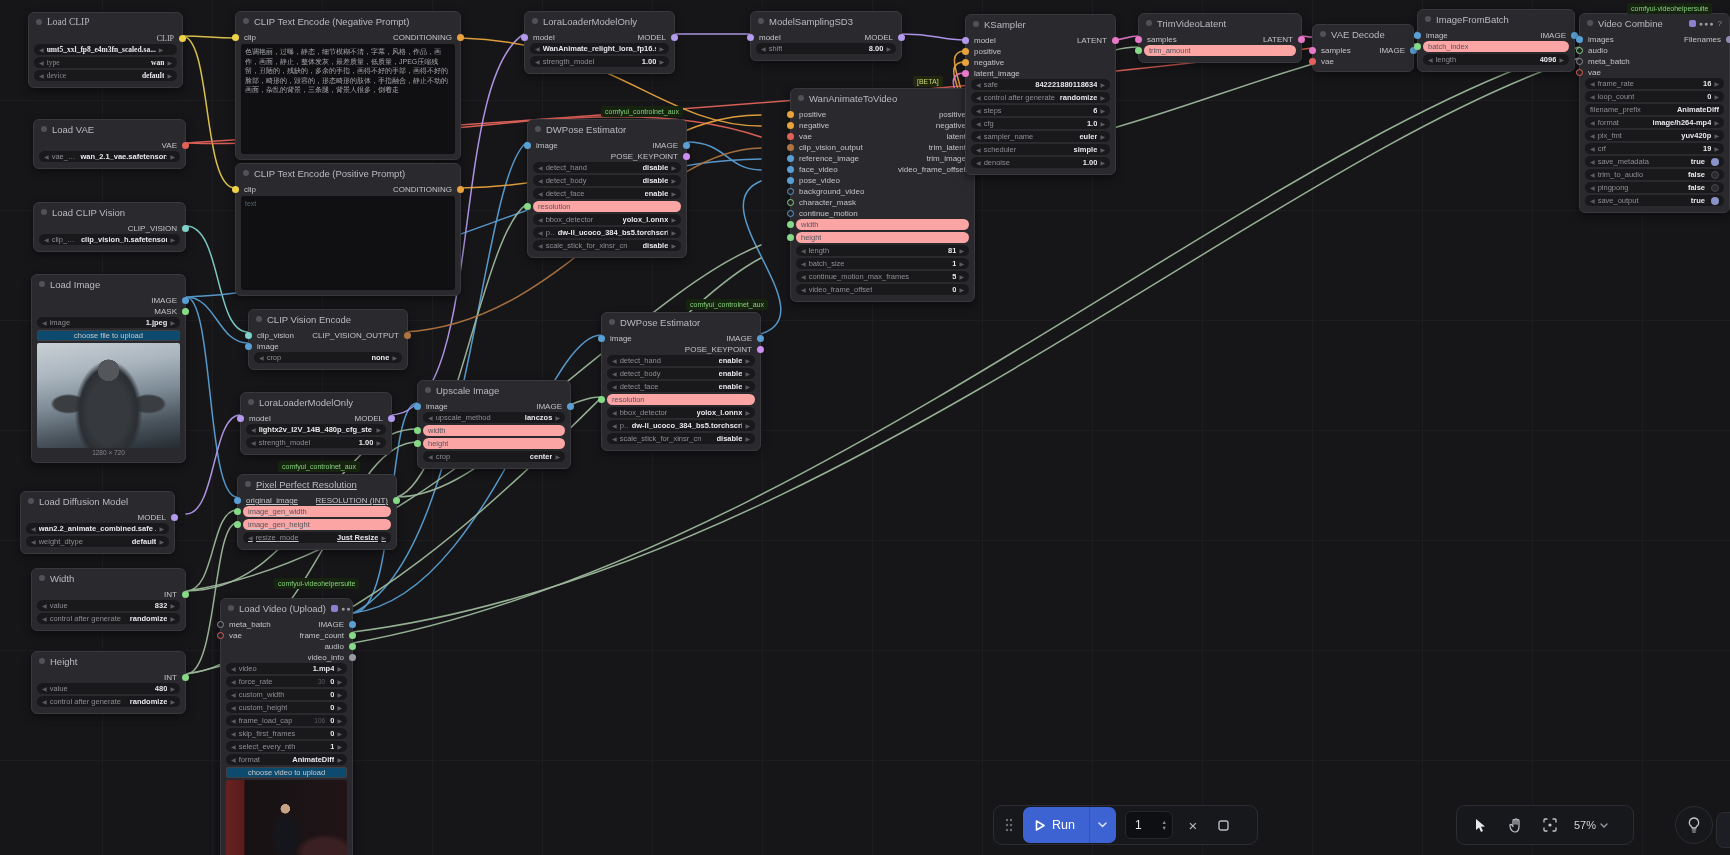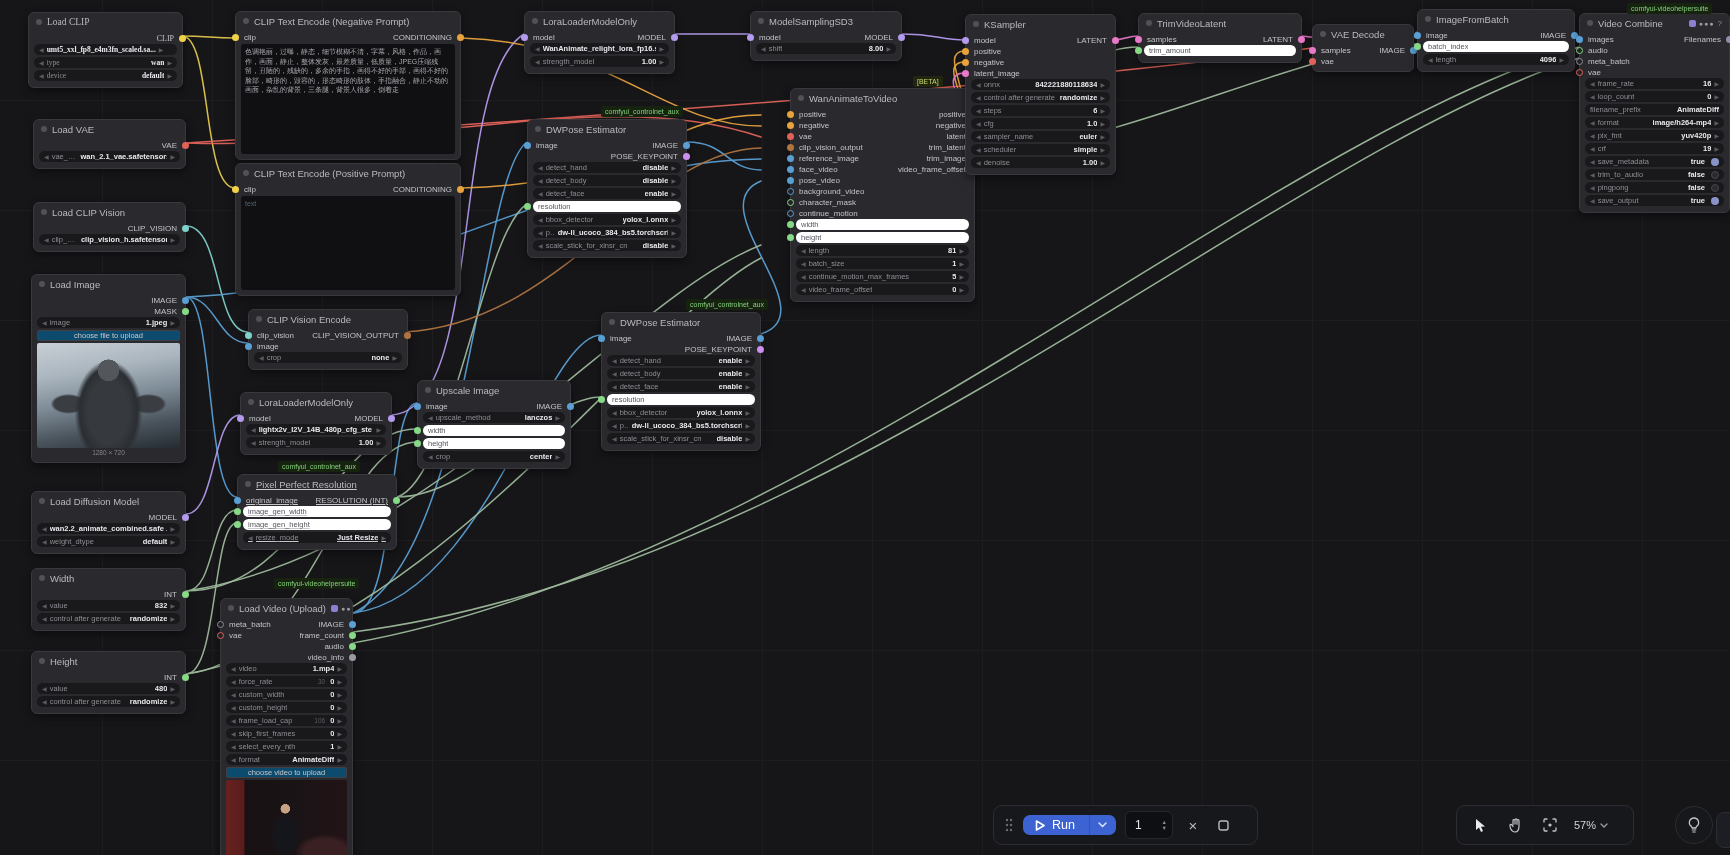--- a/index.html
+++ b/index.html
@@ -26,21 +26,21 @@
   .dot.in{left:-4px;} .dot.out{right:-4px;}
   .dot.hollow{background:#222226 !important;border:1.5px solid;}
   .wrow{position:relative;height:11px;margin:0 5px 2px 5px;background:#19191c;border-radius:6px;
     display:flex;align-items:center;padding:0 5px;font-size:7.5px;color:#8c8d93;white-space:nowrap;gap:3px;box-sizing:border-box;}
   .wrow .arr{color:#5b5c62;font-size:6px;flex:0 0 auto;}
   .wrow .lab{overflow:hidden;text-overflow:ellipsis;flex:0 1 auto;}
   .wrow .val{margin-left:auto;color:#e8e8ed;font-weight:bold;overflow:hidden;}
   .wrow .val.left{margin-left:0;}
   .wrow .hint{margin-left:auto;color:#5a5b61;font-size:6.5px;}
   .wrow .hint + .val{margin-left:2px;}
-  .wrow.dim{background:#ffffff;}
+  .wrow.dim{background:#fca5a5;}
   .wrow.dim .lab{color:#54555c;}
   .wrow.btn{justify-content:center;background:#0c4a6e;border:1px solid #404047;border-radius:2px;color:#c7c8cc;}
   .wdot{position:absolute;left:-9px;top:2px;width:7px;height:7px;border-radius:50%;}
   .tgl{width:8px;height:8px;border-radius:50%;flex:0 0 auto;margin-left:3px;}
   .tgl.on{background:#8a93c8;} .tgl.off{background:#2a2a2f;border:1px solid #46464d;box-sizing:border-box;}
   .tarea{margin:1px 5px;background:#101013;border-radius:3px;padding:3px 4px;font-size:7px;line-height:9.5px;
     color:#a9aab0;overflow:hidden;box-sizing:border-box;}
   .tarea.ph{color:#55646e;}
   .pv{margin:2px 5px 0 5px;border-radius:2px;overflow:hidden;}
   .pv-wolf{background:
@@ -54,21 +54,21 @@
     radial-gradient(ellipse 14px 22px at 49% 62%, #14161c 0 70%, transparent 100%),
     radial-gradient(ellipse 30px 18px at 82% 80%, #3a2023 0 70%, transparent 100%),
     linear-gradient(90deg,#662220 0%,#591c1b 15%,#181114 15.5%,#1b1417 60%,#221316 100%);}
   .cap{font-size:6.5px;color:#84858b;text-align:center;height:10px;line-height:10px;}
   .badge{position:absolute;z-index:3;background:#16240f;color:#86ce7e;font-size:7px;line-height:11px;
     padding:0 4px;border-radius:2px;white-space:nowrap;}
   .badge.beta{background:#20260f;color:#ccd96b;}
   .tb{position:absolute;z-index:10;background:#17181c;border:1px solid #2b2d33;border-radius:9px;
     display:flex;align-items:center;height:40px;box-sizing:border-box;}
   #run-tb{left:993px;top:805px;width:265px;padding:0 10px;gap:9px;}
-  .runbtn{display:flex;align-items:center;background:#3d63d2;border-radius:7px;height:20px;overflow:hidden;}
+  .runbtn{display:flex;align-items:center;background:#3d63d2;border-radius:7px;height:36px;overflow:hidden;}
   .runmain{display:flex;align-items:center;gap:7px;padding:0 14px 0 12px;height:100%;color:#fff;font-size:12.5px;}
   .runsep{width:1px;height:100%;background:#3153b4;}
   .runcaret{display:flex;align-items:center;justify-content:center;width:26px;height:100%;color:#dbe3fa;}
   .cnt{display:flex;align-items:center;background:#0e0f12;border:1px solid #26272c;border-radius:6px;height:28px;width:48px;padding:0 5px 0 9px;box-sizing:border-box;}
   .cnt .n{color:#e8e9ec;font-size:12px;flex:1;}
   .steppers{display:flex;flex-direction:column;font-size:5.5px;color:#8a8c93;line-height:6px;}
   .tbicon{color:#b9bbc1;display:flex;align-items:center;justify-content:center;width:22px;height:28px;}
   #view-tb{left:1456px;top:805px;width:178px;padding:0 12px;gap:13px;}
   .zoomlbl{display:flex;align-items:center;gap:4px;color:#d0d2d7;font-size:11px;}
   #bulb-btn{position:absolute;z-index:10;left:1675px;top:806px;width:38px;height:38px;border-radius:50%;
@@ -212,21 +212,21 @@
             <span class="val">1.jpeg</span>
             <span class="arr">▶</span>
           </div>
           <div class="wrow btn">
             <span>choose file to upload</span>
           </div>
           <div class="pv pv-wolf" style="height: 105px;"></div>
           <div class="cap">1280 × 720</div>
         </div>
       </div>
-      <div class="node" style="left: 31px; top: 491px; width: 155px;">
+      <div class="node" style="left: 20px; top: 491px; width: 155px;">
         <div class="ntitle">
           <span class="cdot"></span>
           <span>Load Diffusion Model</span>
         </div>
         <div class="nbody">
           <div class="iorow">
             <span class="ilab"></span>
             <span class="olab">MODEL</span>
             <span class="dot out" style="background: rgb(180, 154, 236);"></span>
           </div>
@@ -708,21 +708,21 @@
           <div class="iorow">
             <span class="dot in" style="background: rgb(232, 163, 61);"></span>
             <span class="ilab">negative</span>
           </div>
           <div class="iorow">
             <span class="dot in" style="background: rgb(232, 120, 200);"></span>
             <span class="ilab">latent_image</span>
           </div>
           <div class="wrow">
             <span class="arr">◀</span>
-            <span class="lab">onnx</span>
+            <span class="lab">safe</span>
             <span class="val">842221880118634</span>
             <span class="arr">▶</span>
           </div>
           <div class="wrow">
             <span class="arr">◀</span>
             <span class="lab">control after generate</span>
             <span class="val">randomize</span>
             <span class="arr">▶</span>
           </div>
           <div class="wrow">

